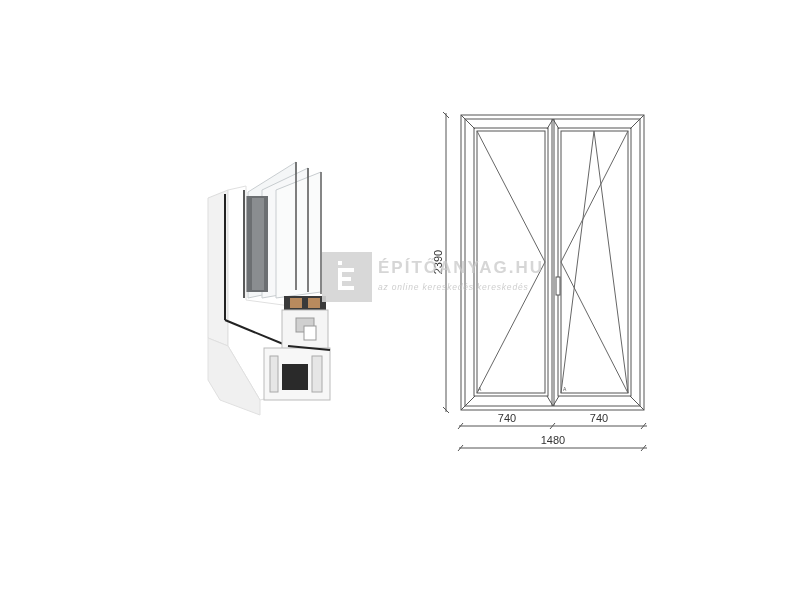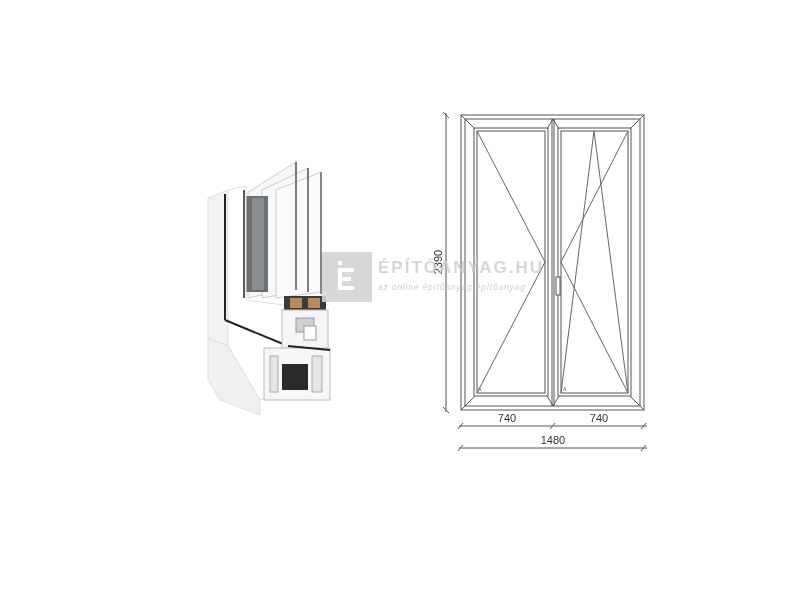--- a/index.html
+++ b/index.html
@@ -123,13 +123,13 @@
 <div id="wm-logo" class="abs">
   <svg width="50" height="50" viewBox="0 0 50 50">
     <rect x="16" y="9" width="4" height="4" fill="#ffffff"></rect>
     <rect x="16" y="16" width="4" height="22" fill="#ffffff"></rect>
     <rect x="16" y="16" width="16" height="4" fill="#ffffff"></rect>
     <rect x="16" y="25" width="13" height="4" fill="#ffffff"></rect>
     <rect x="16" y="34" width="16" height="4" fill="#ffffff"></rect>
   </svg>
 </div>
 <div id="wm-title" class="abs">ÉPÍTŐANYAG.HU</div>
-<div id="wm-sub" class="abs">az online építőanyag építőanyag</div>
+<div id="wm-sub" class="abs">az online kereskedés kereskedés</div>
 
 </body></html>

